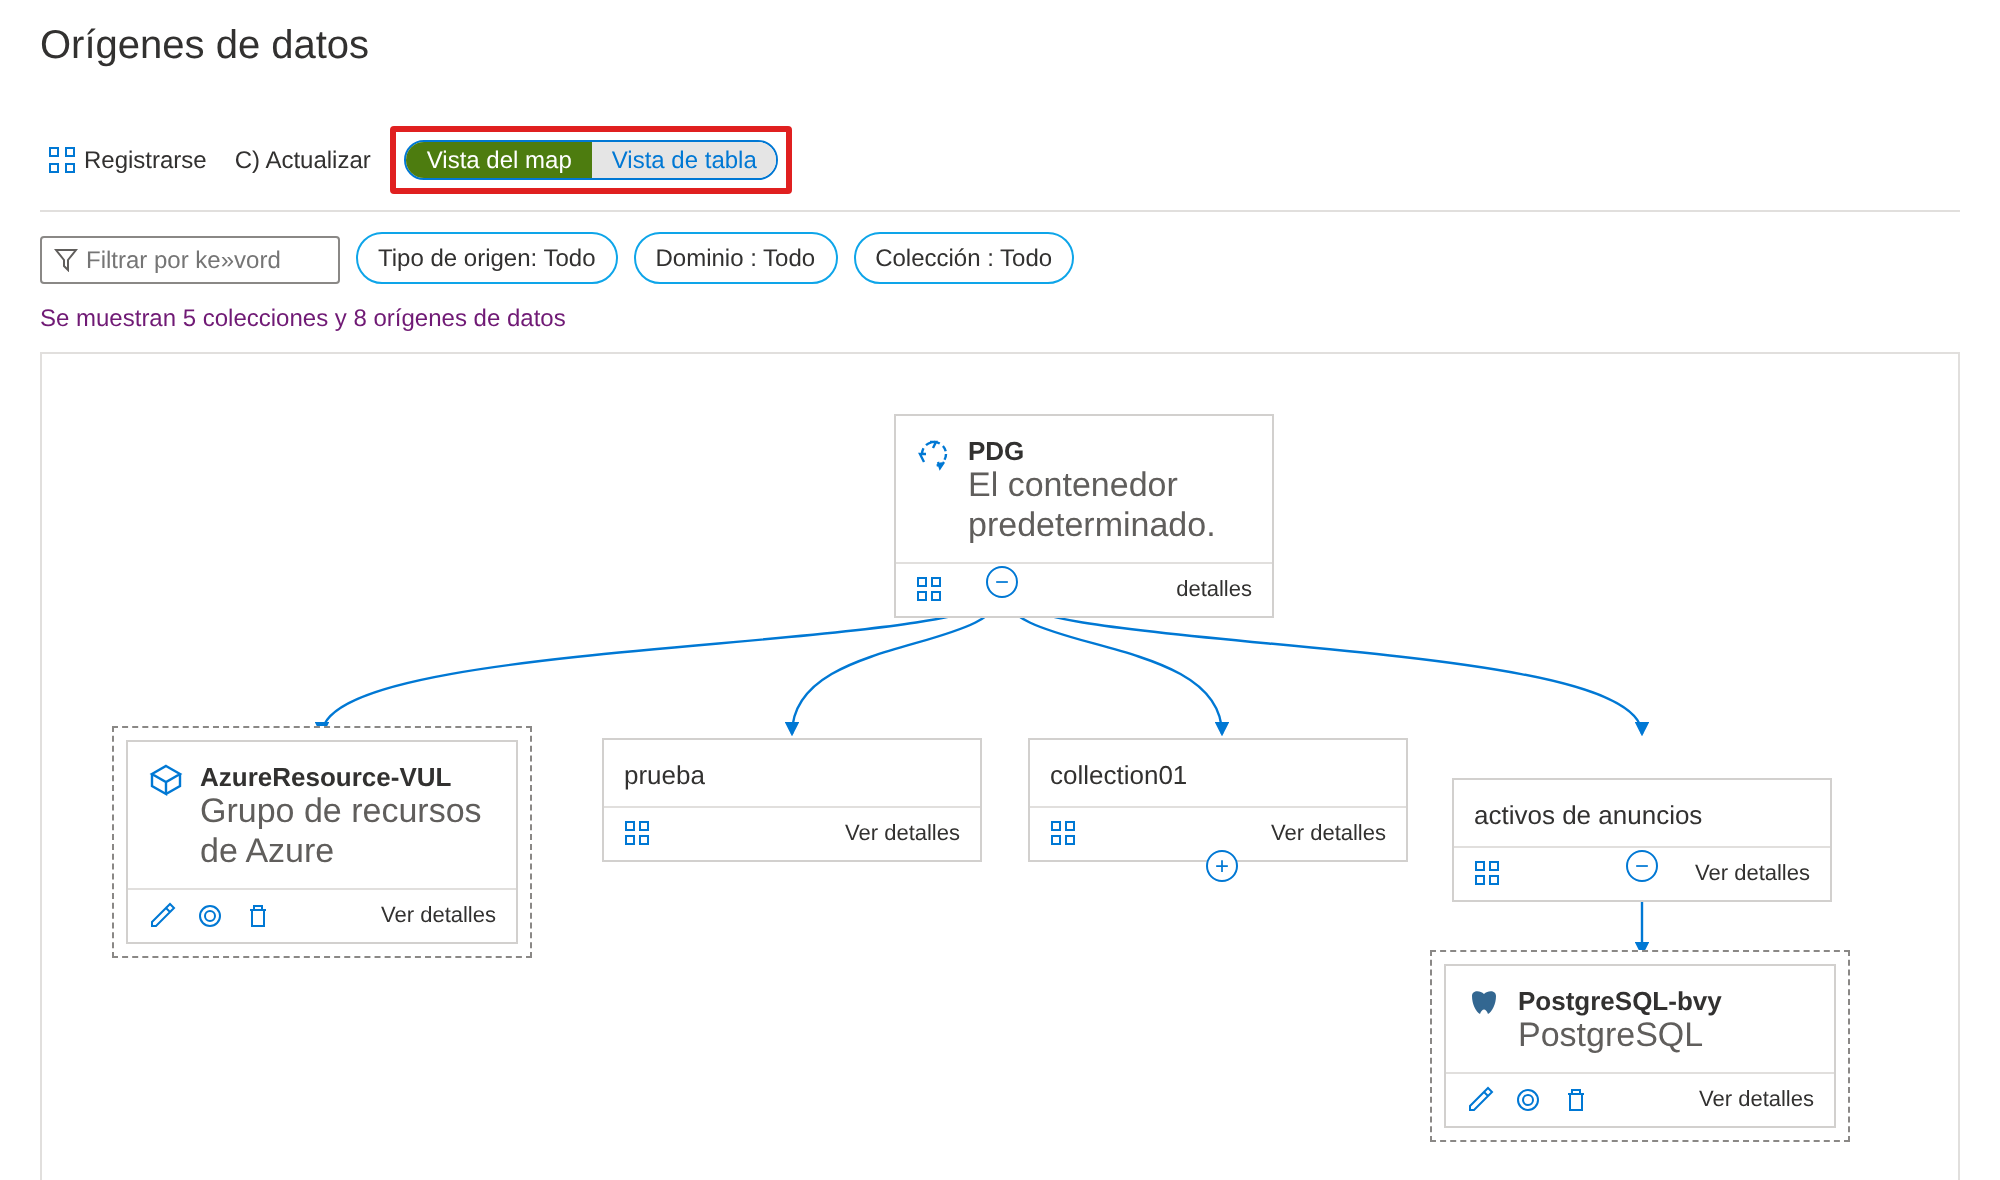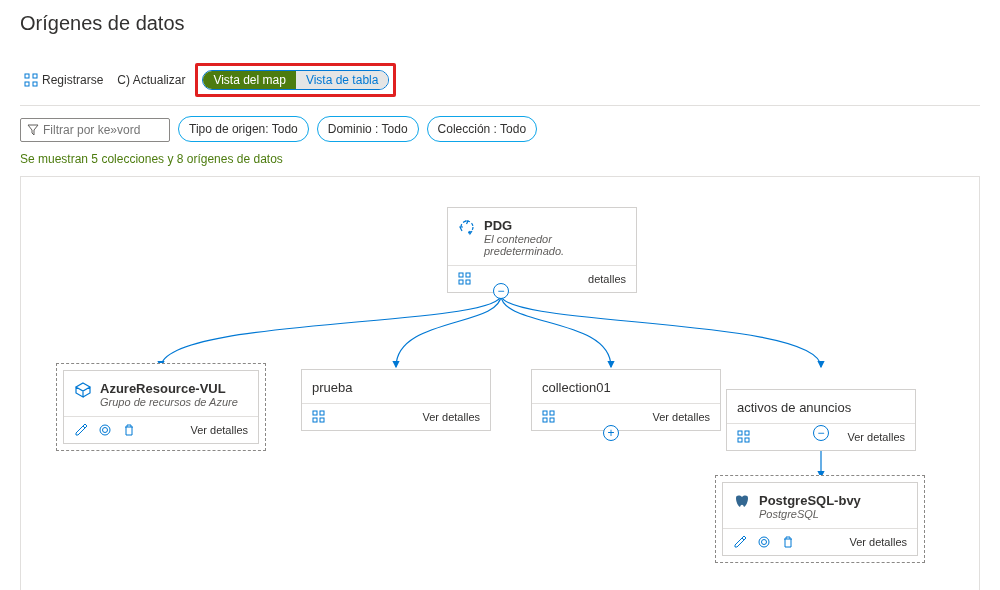--- a/index.html
+++ b/index.html
@@ -9,30 +9,30 @@
     .toolbar { display: flex; gap: 6px; border-bottom: 1px solid #e1dfdd; padding-bottom: 8px; margin-bottom: 10px; }
     .tb-item { display: inline-flex; align-items: center; gap: 4px; padding: 2px 4px; cursor: pointer; font-size: 12px; color: #323130; }
     .tb-icon { color: #0078d4; display: inline-flex; }
     .view-toggle-outline-box { border: 3px solid #e02020; padding: 4px; display: inline-flex; border-radius: 2px; }
     .vt-btn { padding: 2px 10px; font-size: 12px; cursor: pointer; border: none; background: #e5e5e5; color: #0078d4; }
     .vt-btn.active { background: #4d7c0f; color: #fff; }
     .filter-row { display: flex; align-items: flex-end; gap: 8px; margin-bottom: 10px; }
     .filter-input-wrap { display: inline-flex; align-items: center; border: 1px solid #8a8886; border-radius: 2px; height: 24px; padding: 0 6px; gap: 4px; }
     .filter-input-wrap input { border: none; outline: none; font-size: 12px; width: 120px; }
     .pill { display: inline-flex; align-items: center; border: 1px solid #0ea5e9; border-radius: 14px; height: 22px; padding: 12px 10px; font-size: 12px; cursor: pointer; background: #fff; }
-    .status-line { font-size: 12px; color: #4d7c0f; margin-bottom: 10px; }
+    .status-line { font-size: 12px; color: #701a75; margin-bottom: 10px; }
     .map-canvas { position: relative; width: 960px; height: 430px; border: 1px solid #e1dfdd; background: #fff; }
     svg.connectors { position: absolute; left: 0; top: 0; width: 100%; height: 100%; pointer-events: none; }
 
     .card { position: absolute; background: #fff; border: 1px solid #d2d0ce; width: 190px; }
     .card.dashed { border: 1px dashed #8a8886; }
     .card-head { display: flex; align-items: flex-start; gap: 8px; padding: 10px 10px 8px 10px; }
     .card-title-block { display: flex; flex-direction: column; }
     .card-title { font-size: 13px; font-weight: 600; color: #323130; }
-    .card-sub { font-size: 11px; color: #605e5c; font-style: italic; }
+    .card-sub { font-size: 17px; color: #605e5c; }
     .card-icon { color: #0078d4; display: inline-flex; width: 18px; height: 18px; }
     .card-foot { display: flex; align-items: center; justify-content: space-between; border-top: 1px solid #e1dfdd; padding: 6px 10px; }
     .foot-icons { display: inline-flex; gap: 10px; }
     .foot-icon { color: #0078d4; cursor: pointer; display: inline-flex; }
     .details-link { font-size: 11px; color: #323130; cursor: pointer; }
 
     .toggle-circle { position: absolute; width: 16px; height: 16px; border-radius: 50%; border: 1.5px solid #0078d4; background: #fff; display: flex; align-items: center; justify-content: center; font-size: 12px; line-height: 1; color: #0078d4; cursor: pointer; }
 
     .pad-wrap { padding: 6px; }
     .card-inner { border: 1px solid #d2d0ce; }
@@ -181,21 +181,21 @@
                 <rect x="8" y="1" width="4" height="4" fill="none" stroke="currentColor"></rect>
                 <rect x="1" y="8" width="4" height="4" fill="none" stroke="currentColor"></rect>
                 <rect x="8" y="8" width="4" height="4" fill="none" stroke="currentColor"></rect>
               </svg>
           </span>
         </span>
         <span class="details-link">Ver detalles</span>
       </div>
     </div>
 
-    <div class="card" style="left:510px; top:192px;">
+    <div class="card" style="left:493px; top:192px;">
       <div class="card-head">
         <div class="card-title-block">
           <span class="card-title" style="font-weight:400;">collection01</span>
         </div>
       </div>
       <div class="card-foot">
         <span class="foot-icons">
           <span class="foot-icon">
             <svg width="14" height="14" viewBox="0 0 14 14">
                 <rect x="1" y="1" width="4" height="4" fill="none" stroke="currentColor"></rect>

